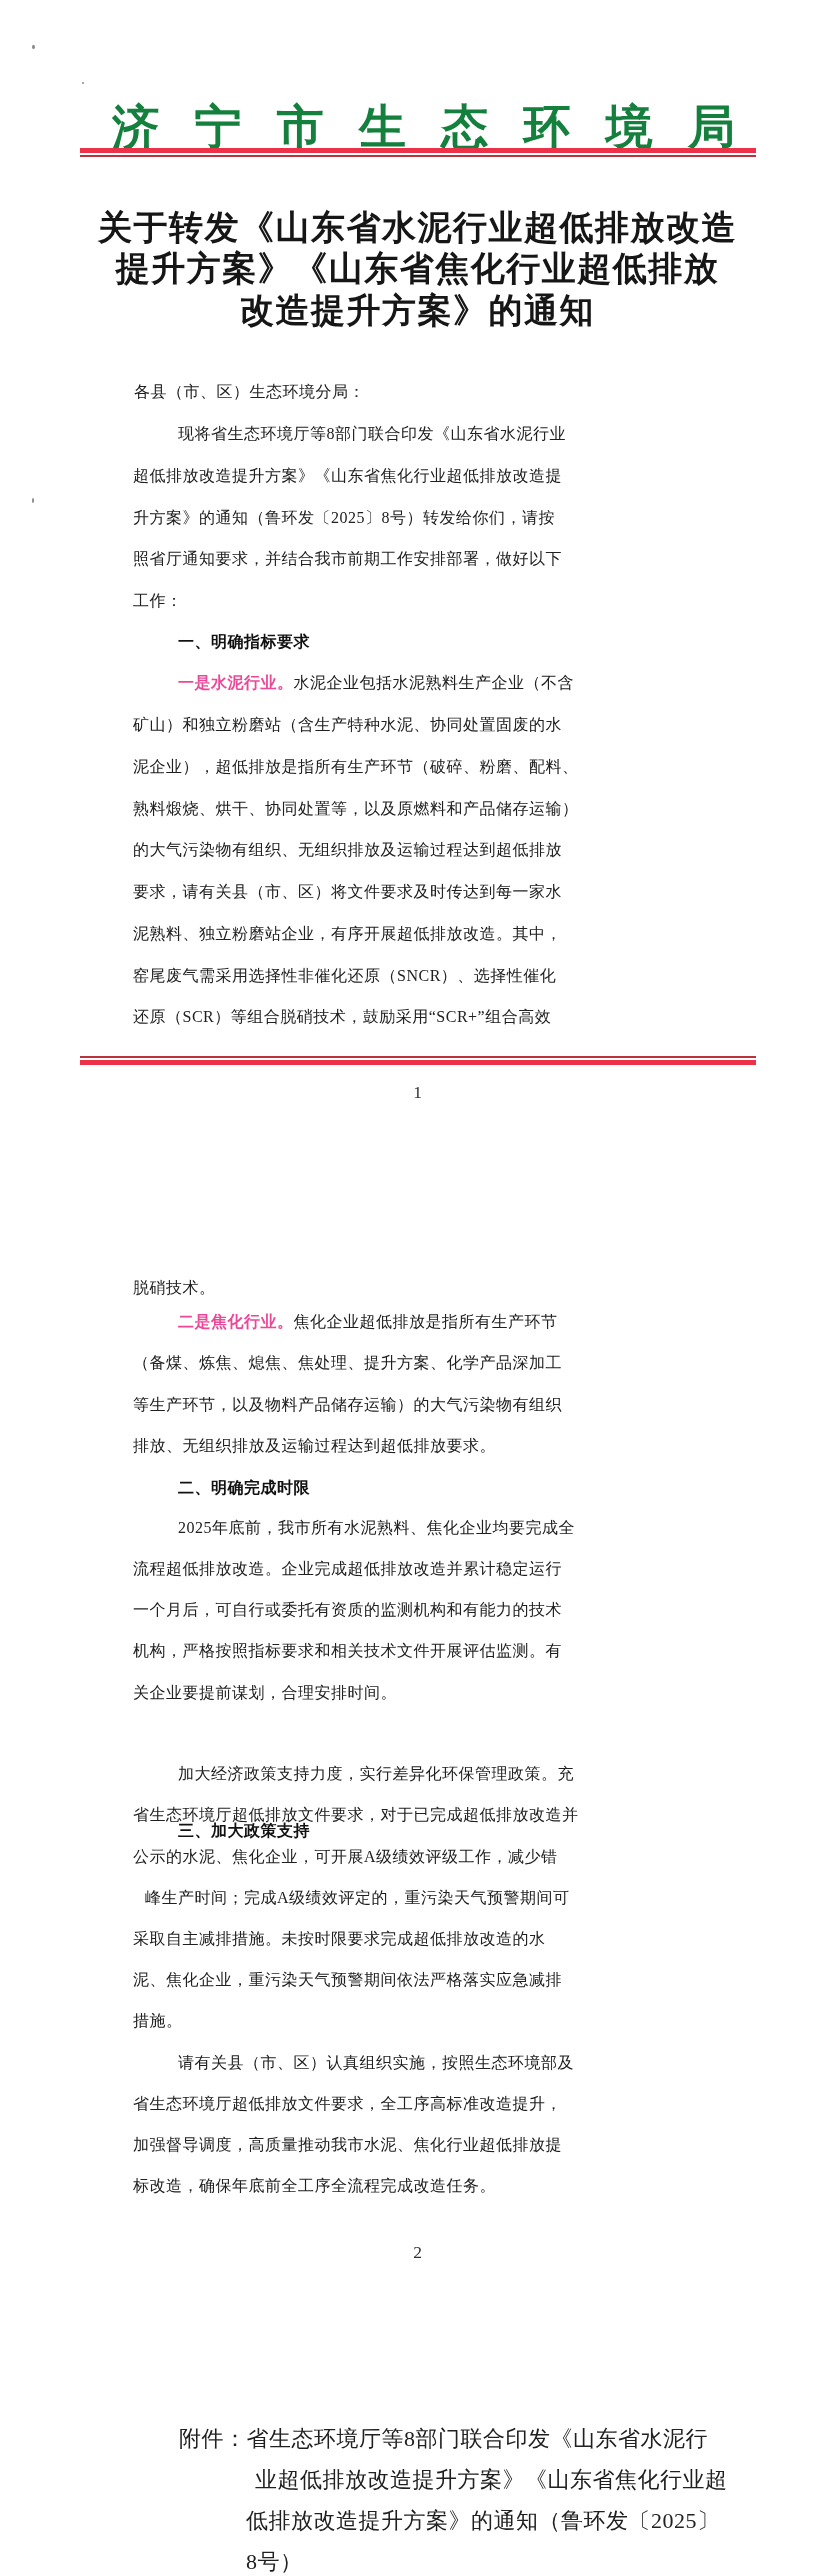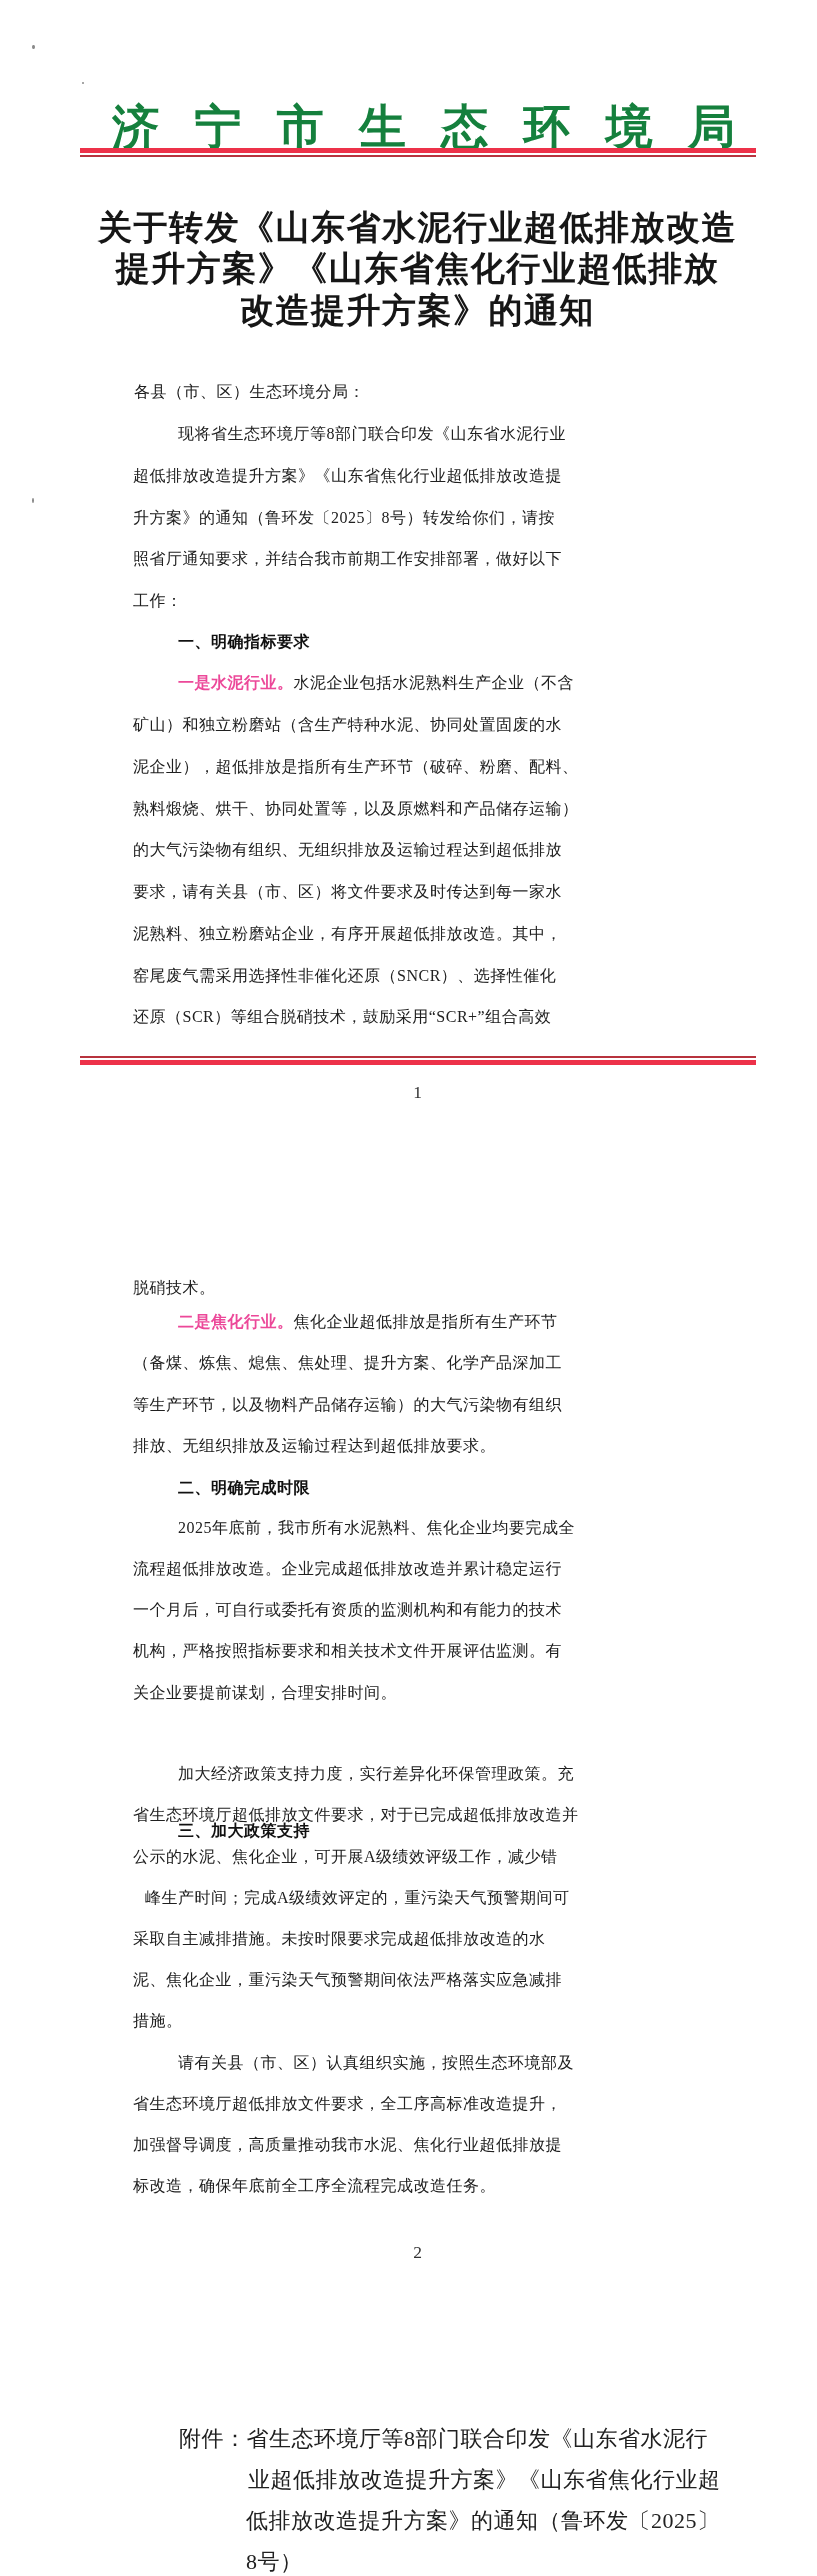--- a/index.html
+++ b/index.html
@@ -97,20 +97,20 @@
     <div class="abs ln" style="left:178px;top:2055px;">请有关县（市、区）认真组织实施，按照生态环境部及</div>
     <div class="abs ln" style="left:133px;top:2096px;">省生态环境厅超低排放文件要求，全工序高标准改造提升，</div>
     <div class="abs ln" style="left:133px;top:2137px;">加强督导调度，高质量推动我市水泥、焦化行业超低排放提</div>
     <div class="abs ln" style="left:133px;top:2178px;">标改造，确保年底前全工序全流程完成改造任务。</div>
 
     <div class="abs pagenum" style="top:2244px;">2</div>
   </div>
 
   <div>
     <div class="abs attach" style="left:179px;top:2428px;"><span>附件：</span><span>省生态环境厅等8部门联合印发《山东省水泥行</span></div>
-    <div class="abs attach" style="left:248px;top:2469px;">业超低排放改造提升方案》《山东省焦化行业超</div>
+    <div class="abs attach" style="left:255px;top:2469px;">业超低排放改造提升方案》《山东省焦化行业超</div>
     <div class="abs attach" style="left:246px;top:2510px;">低排放改造提升方案》的通知（鲁环发〔2025〕</div>
     <div class="abs attach" style="left:246px;top:2551px;">8号）</div>
 
   </div>
 
 </div>
 
 
 </body></html>

